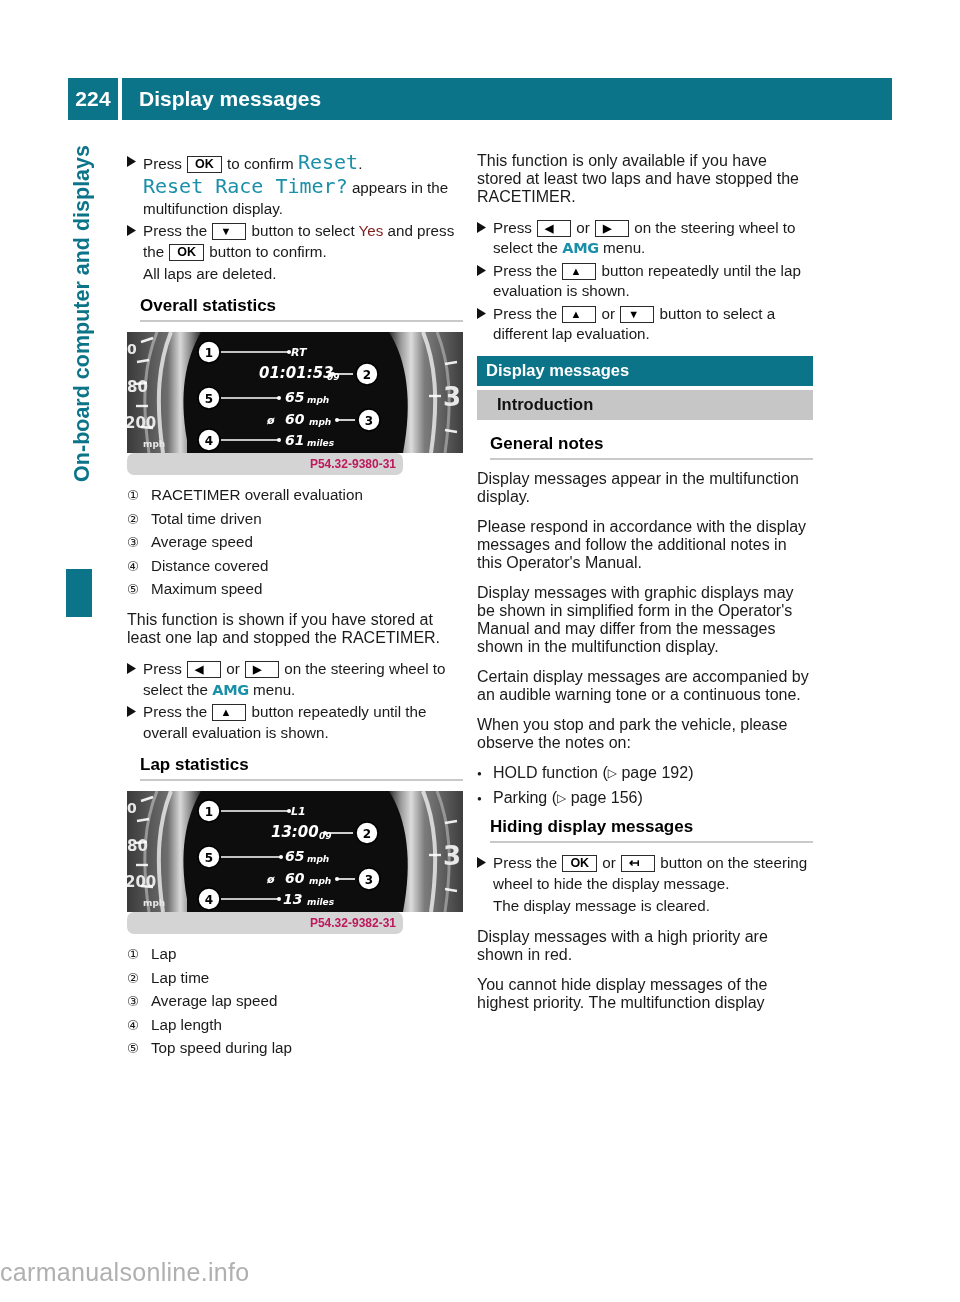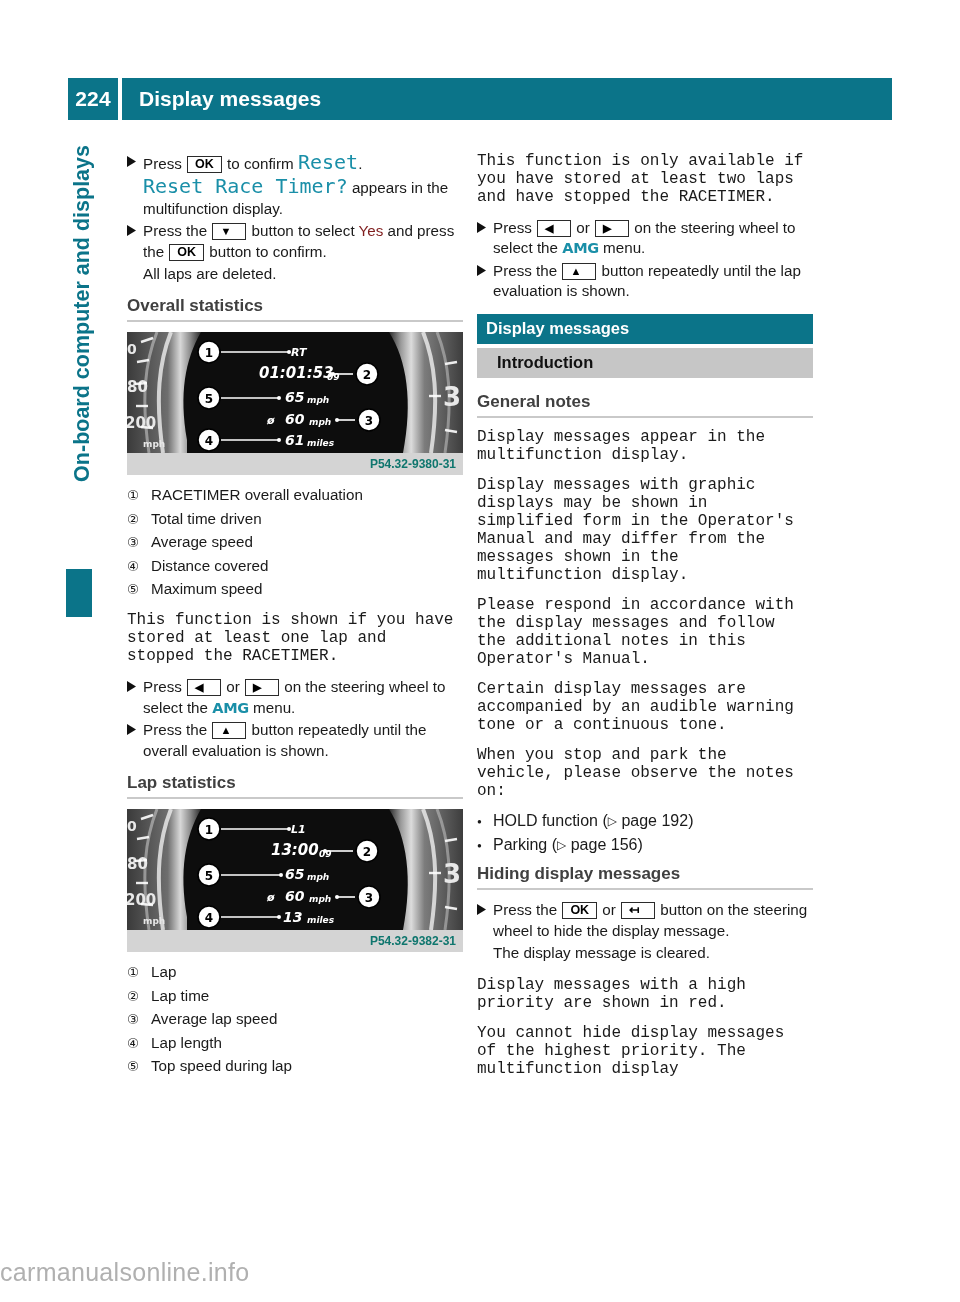--- a/index.html
+++ b/index.html
@@ -43,21 +43,21 @@
   .sidetab-block {
     position: absolute; left: 4px; top: 424px;
     width: 26px; height: 48px; background: #0b7489;
   }
 
   
   .col { position: absolute; top: 152px; width: 336px; }
   .col-left  { left: 127px; }
   .col-right { left: 477px; }
 
-  .para { margin-bottom: 12px; font-family: Liberation Mono, monospace; }
+  .para { margin-bottom: 12px; }
 
   
   .step { display: flex; margin-bottom: 2px; }
   .step-mark {
     width: 16px; flex: 0 0 16px; font-size: 13px; line-height: 20.4px;
     color: #000; padding-top: 0px;
   }
   .step-body { flex: 1; font-size: 15.2px; line-height: 20.4px; }
   .step-group { margin-bottom: 12px; }
 
@@ -80,23 +80,24 @@
   
   .code { color: #1a8fa8; font-family: "DejaVu Sans Mono", monospace; font-size: 20px; }
   .codev { color: #7f1d1d; font-family: "Liberation Sans", sans-serif; font-size: 15.2px; }
   .amg { color: #1a8fa8; font-family: "DejaVu Sans", sans-serif; font-size: 14.5px; font-weight: bold; letter-spacing: -.3px; }
 
   
   .pref { font-size: 12px; vertical-align: 1px; }
 
   
   .h-sub {
-    font-size: 17px; font-weight: bold; color: #404040;
+    font-size: 17px; font-weight: bold; color: #000000;
     padding-bottom: 4px; margin-top: 8px; margin-bottom: 10px;
     border-bottom: 2px solid #c9c9c9;
+    margin-left: 13px;
   }
   .h-teal {
     background: #0b7489; color: #fff; font-size: 16.5px; font-weight: bold;
     padding: 5px 9px 6px 9px; margin-bottom: 4px;
   }
   .h-grey {
     background: #c6c6c6; color: #111; font-size: 16.5px; font-weight: bold;
     padding: 5px 9px 6px 20px; margin-bottom: 14px;
   }
 
@@ -106,23 +107,23 @@
   .legend-num {
     flex: 0 0 24px; font-size: 13.5px; line-height: 20px;
     font-family: "DejaVu Sans", sans-serif;
   }
   .legend-lbl { flex: 1; font-size: 15.2px; line-height: 20px; }
 
   
   .figure { width: 336px; margin: 2px 0 4px 0; position: relative; }
   .fig-img { width: 336px; height: 121px; display: block; }
   .fig-cap {
-    background: #d4d4d4; height: 22px; width: 336px;
+    background: #d4d4d4; height: 22px; width: 276px;
     display: flex; align-items: center; justify-content: flex-end;
-    padding-right: 7px; font-size: 12px; font-weight: bold; color: #0f766e;
+    padding-right: 7px; font-size: 12px; font-weight: bold; color: #be185d; border-radius: 7px;
   }
 
   
   .watermark {
     position: absolute; left: 0; top: 1258px; width: 960px;
     text-align: left; color: #b0b0b0; font-size: 25px;
     letter-spacing: .3px;
   }
 </style>
 </head>
@@ -399,31 +400,37 @@
               <path d="M0,0 L9,5.5 L0,11 Z" fill="#111"></path>
             </svg></div>
           <div class="step-body">Press <span class="key key-arrow key-wide">◀</span> or <span class="key key-arrow key-wide">▶</span> on the steering wheel to select the <span class="amg">AMG</span> menu.</div>
         </div>
         <div class="step">
           <div class="step-mark"><svg width="9" height="11" viewBox="0 0 9 11" style="vertical-align:-1px">
               <path d="M0,0 L9,5.5 L0,11 Z" fill="#111"></path>
             </svg></div>
           <div class="step-body">Press the <span class="key key-arrow key-wide">▲</span> button repeatedly until the lap evaluation is shown.</div>
         </div>
+        <div class="step">
+          <div class="step-mark"><svg width="9" height="11" viewBox="0 0 9 11" style="vertical-align:-1px">
+              <path d="M0,0 L9,5.5 L0,11 Z" fill="#111"></path>
+            </svg></div>
+          <div class="step-body">Press the <span class="key key-arrow key-wide">▲</span> or <span class="key key-arrow key-wide">▼</span> button to select a different lap evaluation.</div>
+        </div>
       </div>
 
     <div class="h-teal">Display messages</div>
     <div class="h-grey">Introduction</div>
 
     <div class="h-sub">General notes</div>
 
     <div id="gn-paras">
         <div class="para">Display messages appear in the multifunction display.</div>
+        <div class="para">Please respond in accordance with the display messages and follow the additional notes in this Operator's Manual.</div>
         <div class="para">Display messages with graphic displays may be shown in simplified form in the Operator's Manual and may differ from the messages shown in the multifunction display.</div>
-        <div class="para">Please respond in accordance with the display messages and follow the additional notes in this Operator's Manual.</div>
         <div class="para">Certain display messages are accompanied by an audible warning tone or a continuous tone.</div>
         <div class="para">When you stop and park the vehicle, please observe the notes on:</div>
       </div>
     <div id="gn-bullets">
         <div class="dot-item">
           <div class="dot-mark" style="font-size: 8px;">●</div>
           <div class="dot-body">HOLD function (<span class="pref">▷</span> page 192)</div>
         </div>
         <div class="dot-item">
           <div class="dot-mark" style="font-size: 8px;">●</div>

